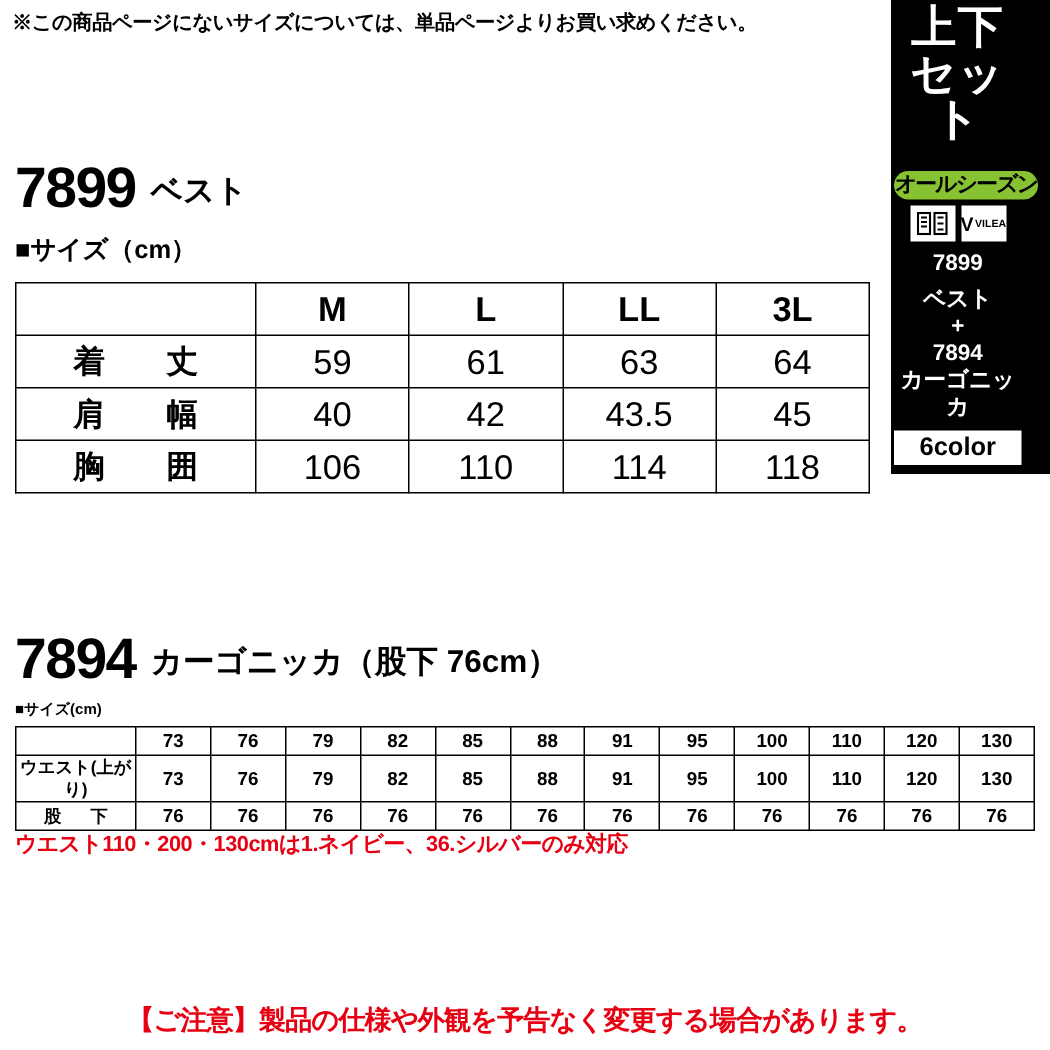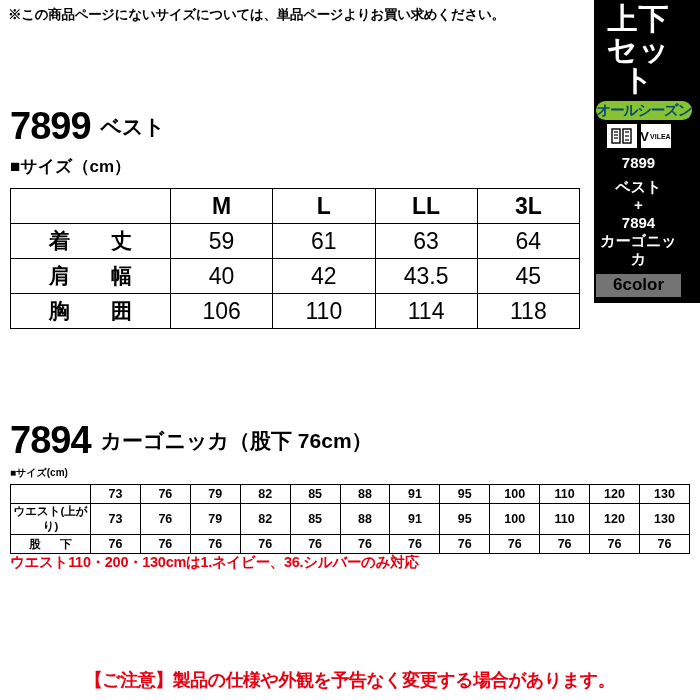--- a/index.html
+++ b/index.html
@@ -41,24 +41,24 @@
     text-align: center;
     padding: 4px 19px 6px 2px;
   }
   .badge-jp-big {
     font-size: 30px;
     font-weight: bold;
     line-height: 1.02;
     letter-spacing: 1px;
   }
   .badge-season {
-    margin: 5px auto 2px auto;
+    margin: 18px auto 2px auto;
     width: 96px;
     background: #86c232;
-    color: #0c4a6e;
+    color: #000000;
     border-radius: 10px;
     font-size: 14.5px;
     font-weight: bold;
     line-height: 1.35;
     letter-spacing: -1.2px;
   }
   .badge-icons {
     margin-top: 4px;
     display: flex;
     justify-content: center;
@@ -84,21 +84,21 @@
   .badge-model {
     margin-top: 6px;
     font-size: 15px;
     font-weight: bold;
     line-height: 1.2;
   }
   .badge-plus { font-size: 15px; font-weight: bold; line-height: 1.2; }
   .badge-model2 { font-size: 15px; font-weight: bold; line-height: 1.2; }
   .badge-color {
     margin-top: 6px;
-    background: #737373;
+    background: #ffffff;
     color: #000;
     font-size: 17px;
     font-weight: bold;
     padding: 1px 0 2px 0;
   }
 
   
   .sec1-title {
     position: absolute;
     left: 10px; top: 108px;

